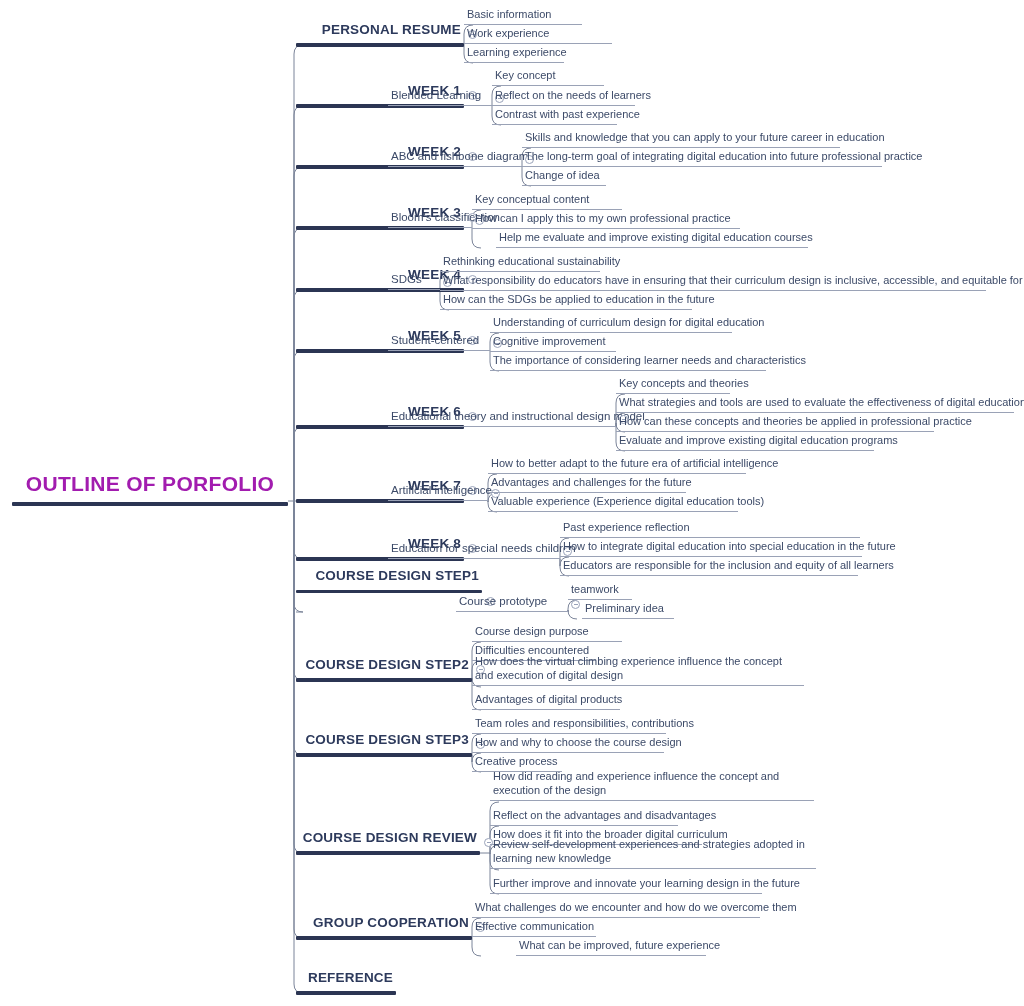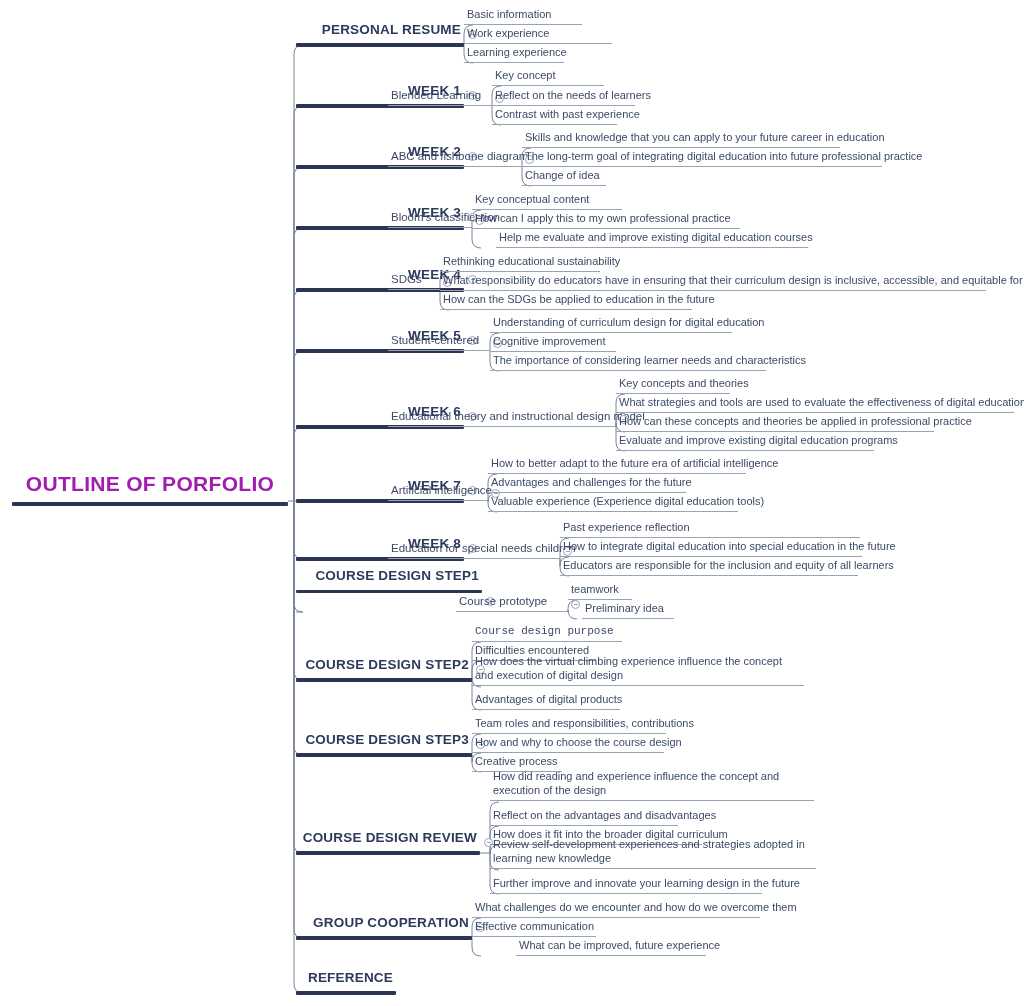--- a/index.html
+++ b/index.html
@@ -385,21 +385,21 @@
       </div>
       <div class="node lvl3" style="left: 568px; width: 92px; top: 602px; margin-left: 14px;">
         <div class="label">Preliminary idea</div>
         <div class="bar"></div>
       </div>
       <div class="node lvl1" style="left: 296px; width: 176px; top: 656.5px;">
         <div class="label">COURSE DESIGN STEP2</div>
         <div class="bar"></div>
       </div>
       <div class="toggle" style="left: 476px; top: 664.5px;"></div>
-      <div class="node lvl3" style="left: 472px; width: 150px; top: 625px; font-family: Liberation Mono, monospace;">
+      <div class="node lvl3" style="left: 472px; width: 150px; top: 625px;">
         <div class="label">Course design purpose</div>
         <div class="bar"></div>
       </div>
       <div class="node lvl3" style="left: 472px; width: 124px; top: 644px;">
         <div class="label">Difficulties encountered</div>
         <div class="bar"></div>
       </div>
       <div class="node lvl3 wrap" style="left: 472px; width: 332px; top: 655px;">
         <div class="label">How does the virtual climbing experience influence the concept and execution of digital design</div>
         <div class="bar"></div>

